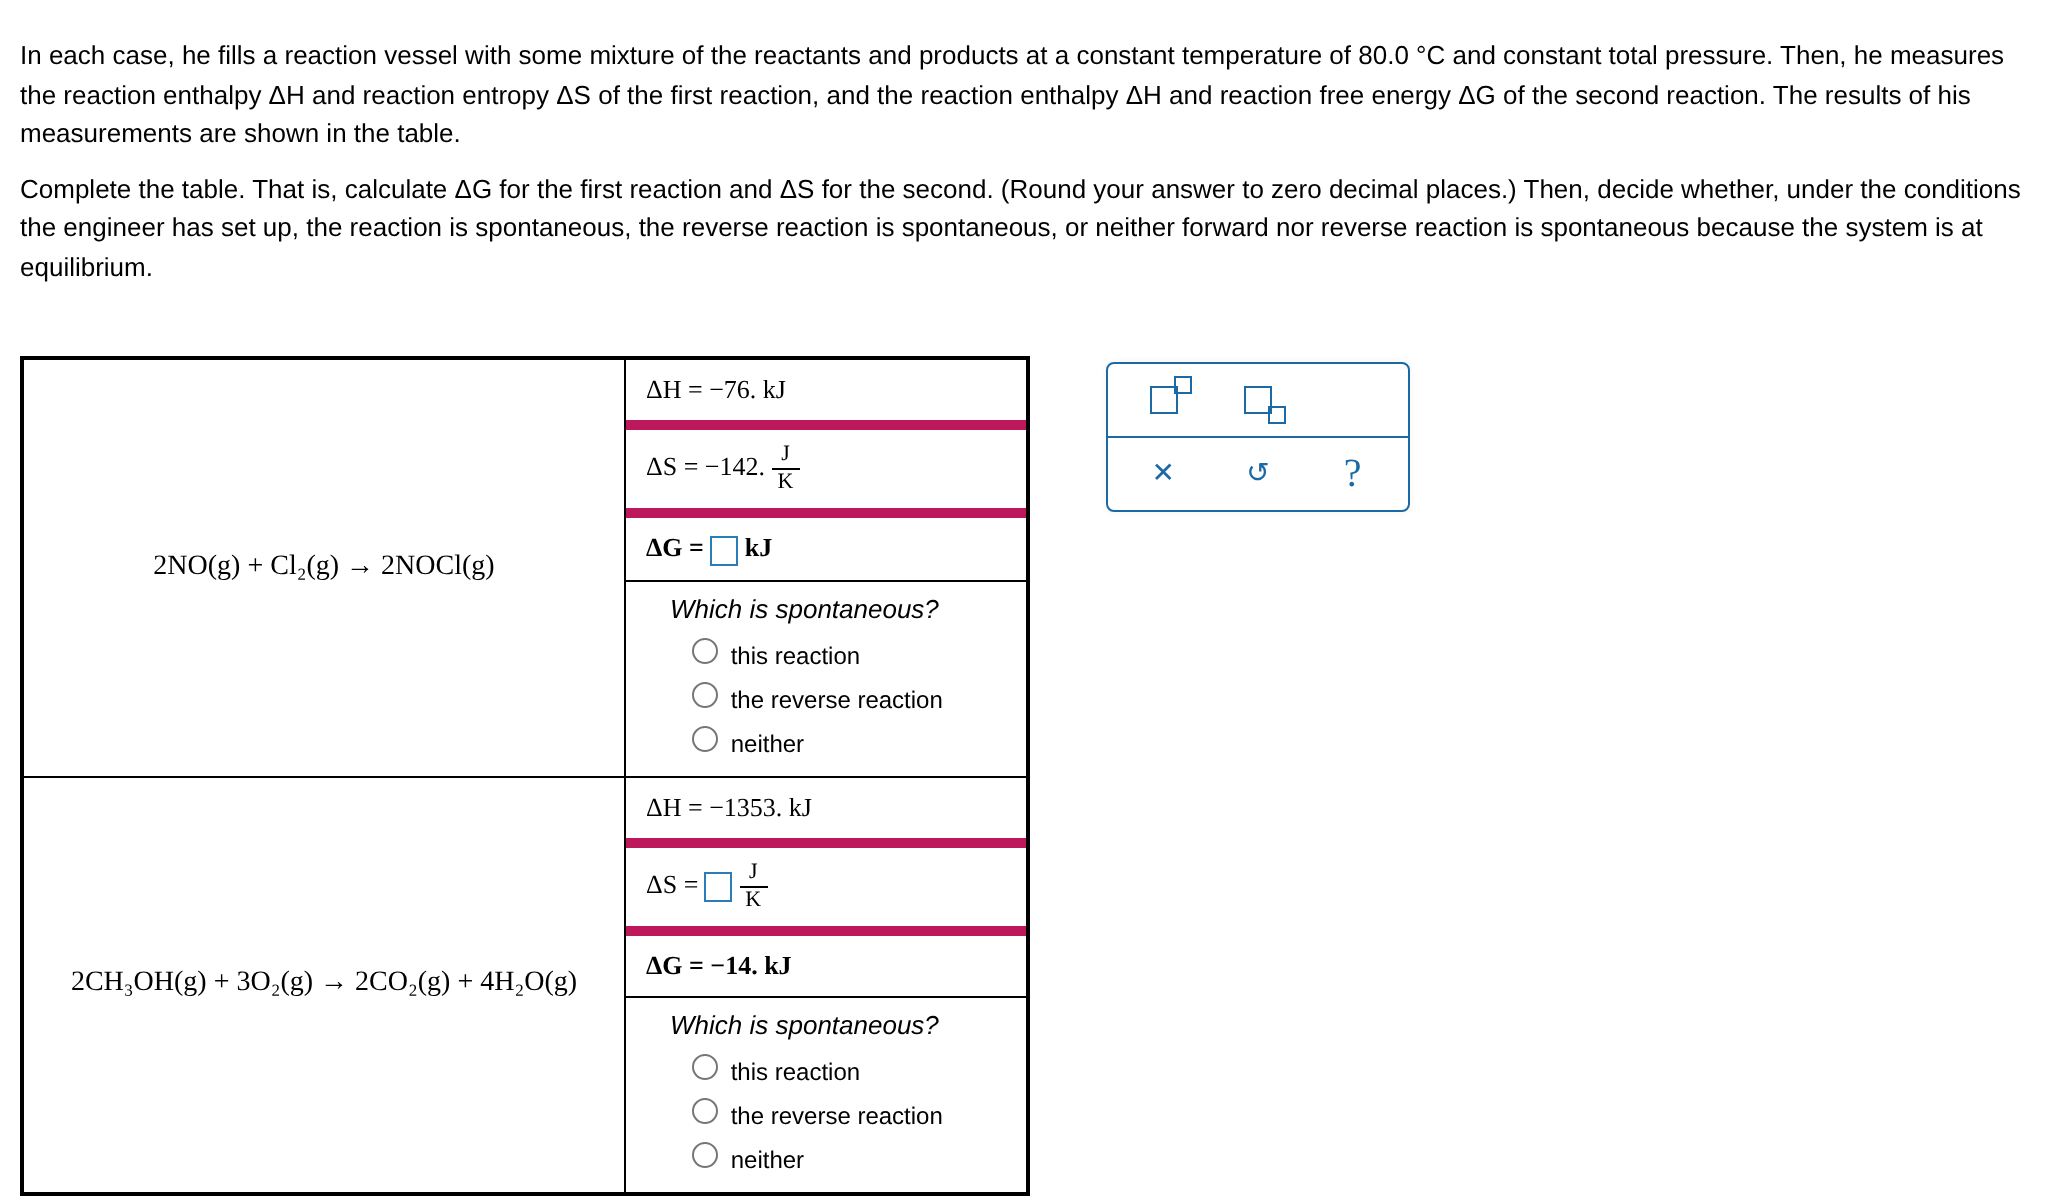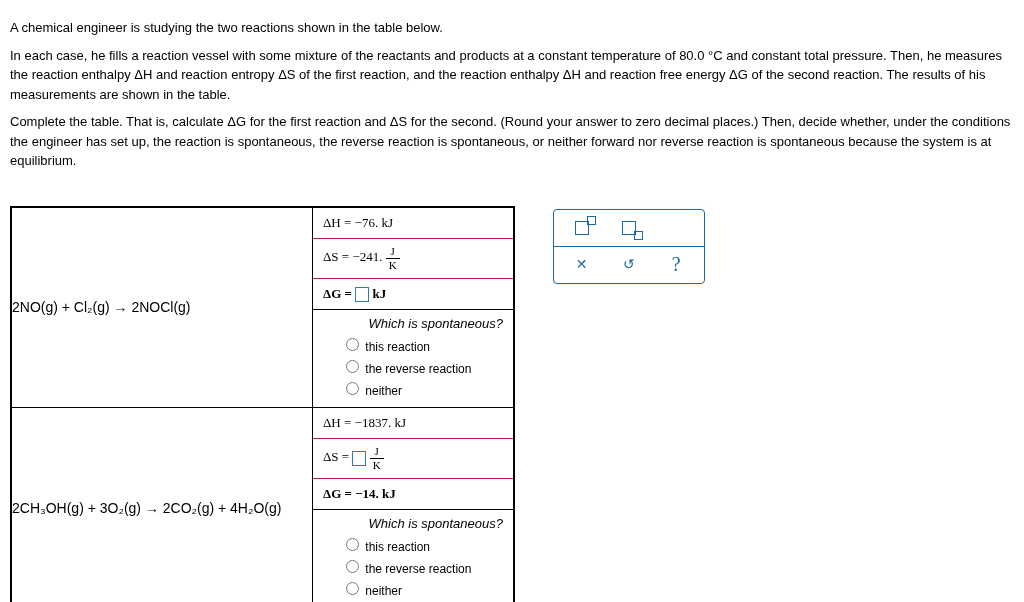--- a/index.html
+++ b/index.html
@@ -23,47 +23,47 @@
       border: 2px solid #000;
     }
     table.data-table td {
       border: 1px solid #000;
       padding: 0;
       vertical-align: middle;
     }
     td.reaction-cell {
       padding: 8px 12px;
       width: 300px;
-      font-family: Liberation Sans, sans-serif;
+      font-family: Liberation Serif, serif;
       font-size: 14px;
+      text-align: center;
     }
     td.values-cell {
       padding: 0;
       width: 200px;
     }
     .value-row {
-      border-bottom: 1px solid #be185d;
+      border-bottom: 5px solid #be185d;
       padding: 7px 10px;
       font-family: "Times New Roman", serif;
       font-size: 13px;
     }
     .value-row:last-child {
       border-bottom: none;
       font-weight: bold;
     }
     .spont-block {
       padding: 6px 10px;
       font-family: Arial, sans-serif;
     }
     .spont-title {
       font-style: italic;
       margin-bottom: 4px;
       font-size: 13px;
       padding-left: 12px;
-      text-align: right;
     }
     .radio-option {
       margin: 3px 0 3px 18px;
       font-size: 12px;
     }
     .input-box {
       display: inline-block;
       border: 1px solid #2a7db8;
       background: #fff;
       width: 12px;
@@ -139,55 +139,54 @@
       bottom: -6px;
       right: -8px;
     }
     .content-row { display:flex; align-items:flex-start; }
     .toolbox-wrap { position: relative; margin-left: 38px; margin-top: 28px; }
   </style>
 </head>
 <body>
 
 <div class="problem-text">
-  <p>A chemical engineer is studying the two reactions shown in the table below.</p>
   <p>In each case, he fills a reaction vessel with some mixture of the reactants and products at a constant temperature of 80.0 °C and constant total pressure. Then, he measures the reaction enthalpy ΔH and reaction entropy ΔS of the first reaction, and the reaction enthalpy ΔH and reaction free energy ΔG of the second reaction. The results of his measurements are shown in the table.</p>
   <p>Complete the table. That is, calculate ΔG for the first reaction and ΔS for the second. (Round your answer to zero decimal places.) Then, decide whether, under the conditions the engineer has set up, the reaction is spontaneous, the reverse reaction is spontaneous, or neither forward nor reverse reaction is spontaneous because the system is at equilibrium.</p>
 </div>
 
 <div class="content-row">
 
 <table class="data-table">
   <tbody>
         <tr>
     <td class="reaction-cell" rowspan="2">2NO(g) + Cl₂(g)  →  2NOCl(g)</td>
     <td class="values-cell">
       <div class="value-row">ΔH  =  −76. kJ</div>
       <div class="value-row">
-        <span>ΔS  =  −241. </span><span class="frac"><span class="top">J</span><span class="bot">K</span></span>
+        <span>ΔS  =  −142. </span><span class="frac"><span class="top">J</span><span class="bot">K</span></span>
       </div>
       <div class="value-row">
         <span>ΔG  =  </span><span class="input-box"></span><span> kJ</span>
       </div>
     </td>
   </tr>
   <tr>
     <td class="values-cell">
       <div class="spont-block">
         <div class="spont-title">Which is spontaneous?</div>
         <div class="radio-option"><input type="radio" name="r1" style=""> <span>this reaction</span></div>
         <div class="radio-option"><input type="radio" name="r1" style=""> <span>the reverse reaction</span></div>
         <div class="radio-option"><input type="radio" name="r1" style=""> <span>neither</span></div>
       </div>
     </td>
   </tr>
   <tr>
     <td class="reaction-cell" rowspan="2">2CH₃OH(g) + 3O₂(g)  →  2CO₂(g) + 4H₂O(g)</td>
     <td class="values-cell">
-      <div class="value-row">ΔH  =  −1837. kJ</div>
+      <div class="value-row">ΔH  =  −1353. kJ</div>
       <div class="value-row">
         <span>ΔS  =  </span><span class="input-box"></span> <span class="frac"><span class="top">J</span><span class="bot">K</span></span>
       </div>
       <div class="value-row">ΔG  =  −14. kJ</div>
     </td>
   </tr>
   <tr>
     <td class="values-cell">
       <div class="spont-block">
         <div class="spont-title">Which is spontaneous?</div>

